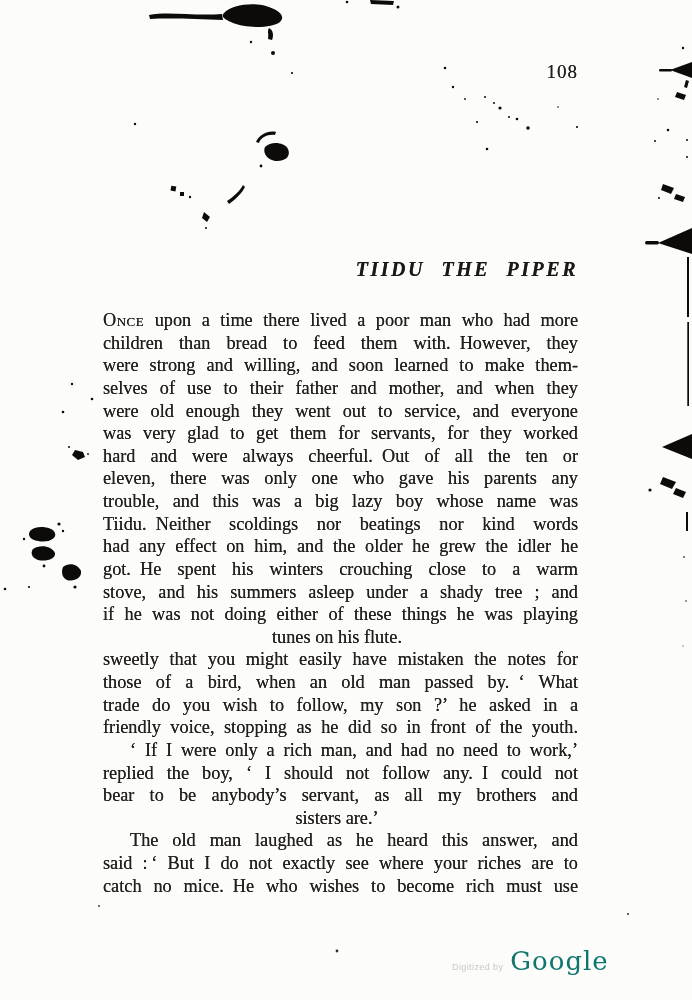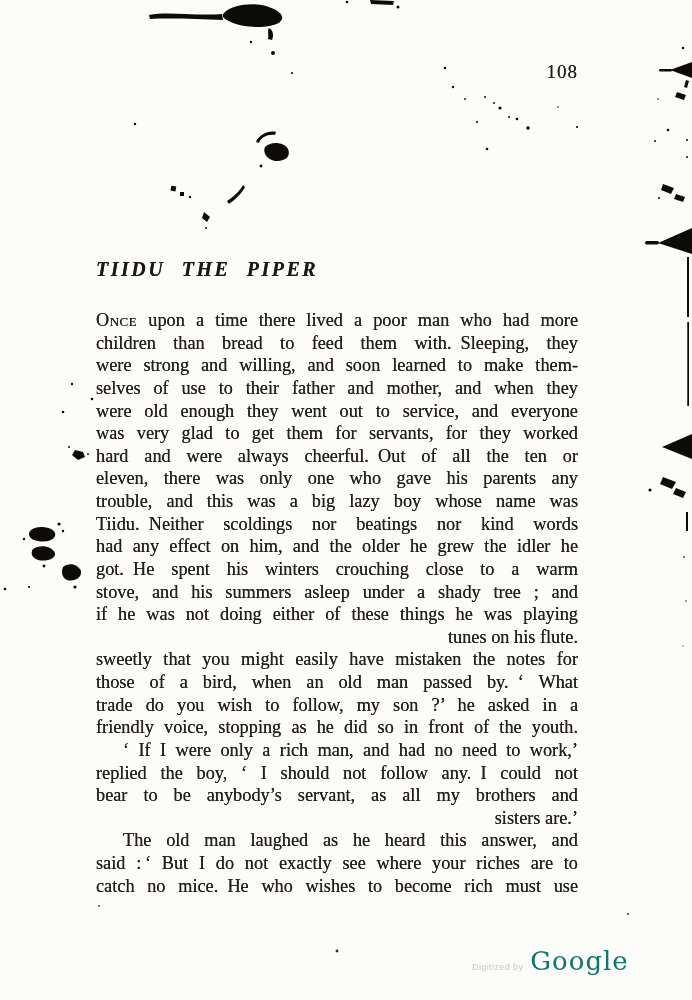--- a/index.html
+++ b/index.html
@@ -9,57 +9,57 @@
     background:#fcfcfa; overflow:hidden;
     font-family:"Liberation Serif", serif; color:#211e1b;
   }
   .page-number {
     position:absolute; top:61px; left:96px; width:482px;
     text-align:right; font-size:19px; letter-spacing:1px;
     text-shadow:0 0 .5px rgba(25,22,20,.85);
   }
   .title {
     position:absolute; top:258px; left:96px; width:482px;
-    text-align:left; font-style:italic; font-weight:bold;
+    text-align:right; font-style:italic; font-weight:bold;
     font-size:20px; letter-spacing:2.5px; word-spacing:9px;
     color:#1b1816; text-shadow:0 0 .5px rgba(25,22,20,.8);
   }
   .text-block {
     position:absolute; top:309px; left:96px; width:482px;
     font-size:18.3px; color:#221f1c;
     text-shadow:0 0 .55px rgba(28,24,20,.9);
   }
   .line {
     height:22.63px; line-height:22.63px; overflow:hidden;
-    text-align:right; white-space:normal;
+    text-align:center; white-space:normal;
   }
-  .line.j { text-align:justify; text-align-last:justify; }
+  .line.j { text-align:justify; text-align-last:justify;margin-left:7px; }
   .line.j::after { content:""; display:inline-block; width:100%; height:0; }
   .line.ind { text-indent:27px; }
   .lead { font-variant:small-caps; letter-spacing:.5px; }
   .watermark {
     position:absolute; left:452px; top:948px;
     display:flex; align-items:baseline; gap:7px;
   }
-  .wm-prefix { font-family:"Liberation Sans",sans-serif; font-size:9px; color:#c7c7c5; letter-spacing:.4px;margin-left:20px; }
+  .wm-prefix { font-family:"Liberation Sans",sans-serif; font-size:9px; color:#c7c7c5; letter-spacing:.4px; }
   .wm-brand  { font-family:"DejaVu Serif",serif; font-size:26px; line-height:1; color:#0f766e; letter-spacing:1px; }
   .artifacts { position:absolute; top:0; left:0; pointer-events:none; }
 </style>
 </head>
 <body>
 
 <div class="page">
 
   <div class="page-number">108</div>
 
   <div class="title">TIIDU THE PIPER</div>
 
   <div class="text-block">
       <div class="line j"><span class="lead">Once</span> upon a time there lived a poor man who had more</div>
-      <div class="line j">children than bread to feed them with. Sleeping, they</div>
+      <div class="line j">children than bread to feed them with. However, they</div>
       <div class="line j">were strong and willing, and soon learned to make them-</div>
       <div class="line j">selves of use to their father and mother, and when they</div>
       <div class="line j">were old enough they went out to service, and everyone</div>
       <div class="line j">was very glad to get them for servants, for they worked</div>
       <div class="line j">hard and were always cheerful. Out of all the ten or</div>
       <div class="line j">eleven, there was only one who gave his parents any</div>
       <div class="line j">trouble, and this was a big lazy boy whose name was</div>
       <div class="line j">Tiidu. Neither scoldings nor beatings nor kind words</div>
       <div class="line j">had any effect on him, and the older he grew the idler he</div>
       <div class="line j">got. He spent his winters crouching close to a warm</div>

